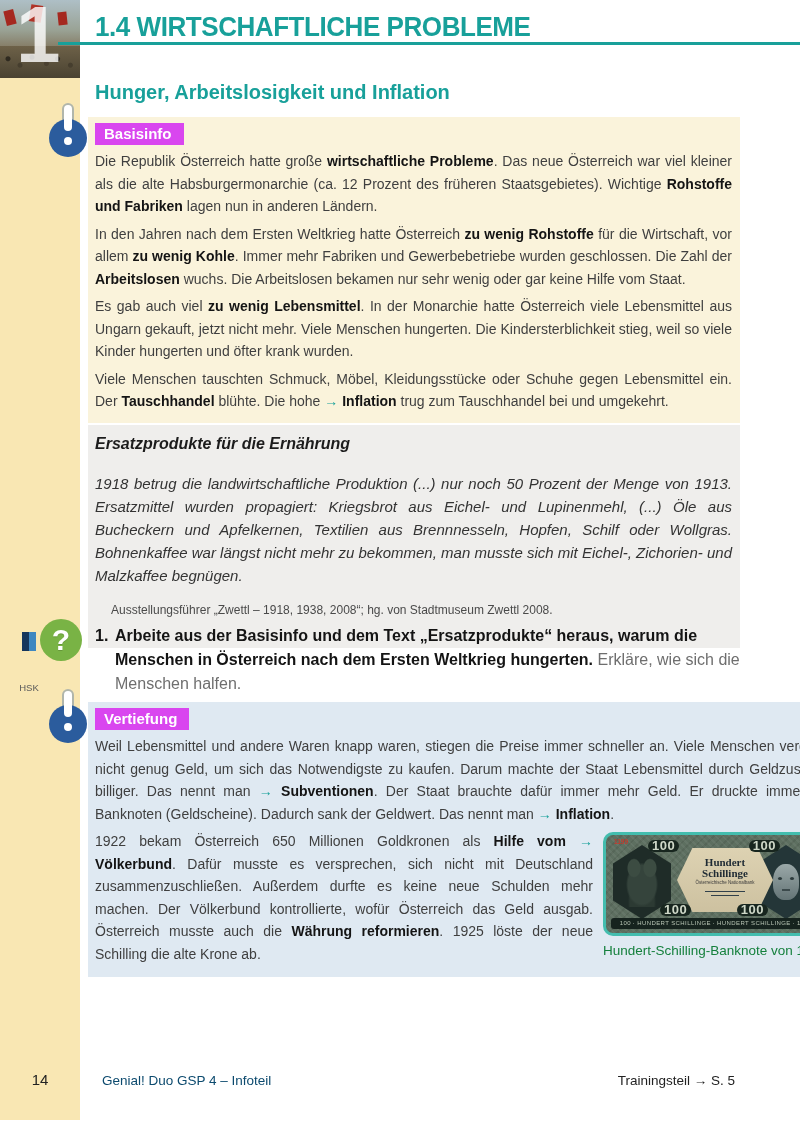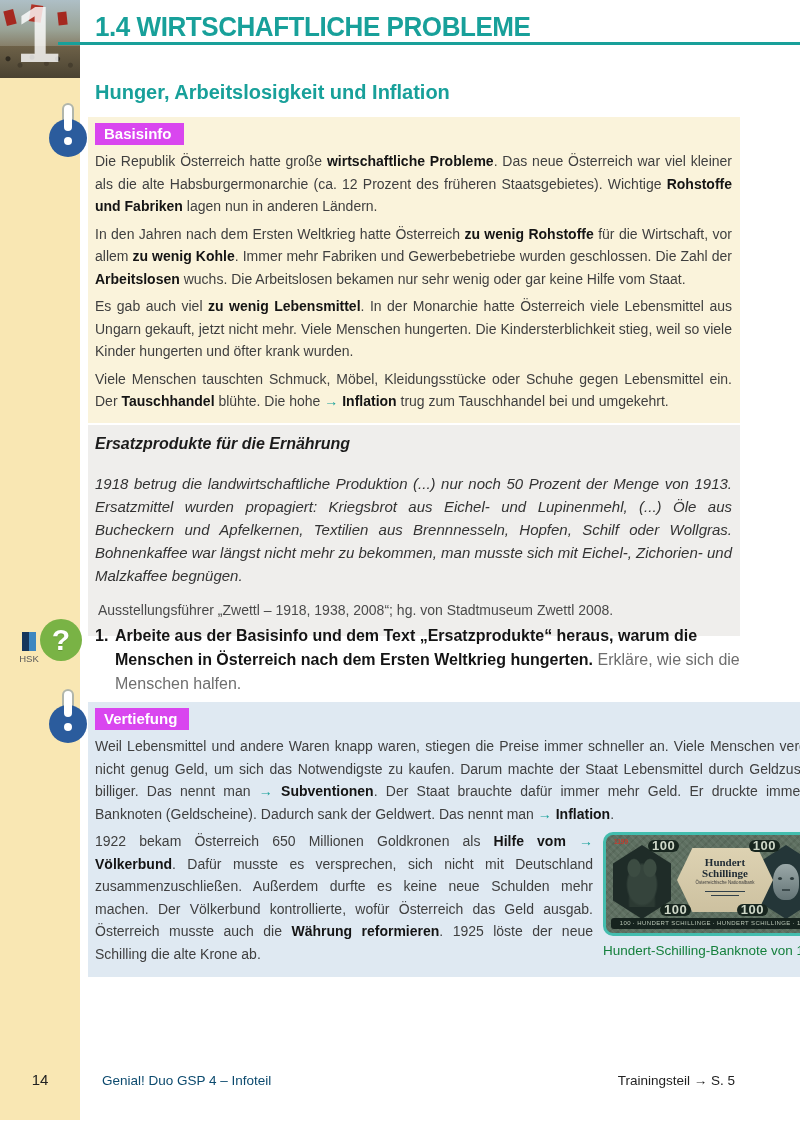--- a/index.html
+++ b/index.html
@@ -43,42 +43,42 @@
   .excl-icon{position:absolute;width:40px;height:52px;}
   .excl-icon .circle{position:absolute;left:1px;top:14px;width:38px;height:38px;border-radius:50%;background:#2b5c9d;}
   .excl-icon .stem{position:absolute;left:16px;top:0;width:8px;height:26px;border-radius:4px;background:#ffffff;box-shadow:0 0 0 2px rgba(43,92,157,0.35);}
   .excl-icon .dot{position:absolute;left:16px;top:32px;width:8px;height:8px;border-radius:50%;background:#ffffff;}
   .q-icon{
     position:absolute;width:42px;height:42px;border-radius:50%;background:#79b345;
     color:#ffffff;font-size:30px;font-weight:700;text-align:center;line-height:42px;
     text-shadow:0 1px 0 rgba(0,0,0,0.15);
   }
   .hsk-icon{position:absolute;left:22px;top:632px;width:14px;height:19px;background:linear-gradient(90deg,#16365c 50%,#3f87c0 50%);}
-  .hsk-label{position:absolute;left:17px;top:653px;width:24px;text-align:center;font-size:9.5px;color:#5a5a5a;}
+  .hsk-label{position:absolute;left:17px;top:682px;width:24px;text-align:center;font-size:9.5px;color:#5a5a5a;}
   
   .box-label{
     display:inline-block;background:#d946ef;color:#ffffff;font-weight:700;font-size:15px;
     padding:2px 12px 3px 9px;margin:0 0 5px 0;
   }
   .info-box{
     position:absolute;left:88px;top:117px;width:652px;box-sizing:border-box;
     background:#faf3db;padding:6px 8px 10px 7px;
   }
   .body-p{font-size:14px;line-height:22.5px;color:#3f3f3f;text-align:justify;margin:0 0 5px 0;}
   .body-p:last-child{margin-bottom:0;}
   .seg-b{font-weight:700;color:#141414;}
   .seg-arrow{font-weight:700;color:#18a09a;}
   .seg-gray{font-weight:400;color:#6e6e6e;}
   .quote-box{
     position:absolute;left:88px;top:425px;width:652px;box-sizing:border-box;
     background:#efeeec;padding:10px 8px 15px 7px;
   }
   .quote-title{font-size:16px;font-weight:700;font-style:italic;color:#1c1c1c;margin:0 0 19px 0;}
   .quote-body{font-size:15px;font-style:italic;line-height:23px;color:#333333;text-align:justify;margin:0 0 15px 0;}
-  .quote-source{font-size:14px;color:#4a4a4a;margin:3px;}
+  .quote-source{font-size:12px;color:#4a4a4a;margin:16px;}
   
   .task-text{
     position:absolute;left:95px;top:624px;width:645px;font-size:16px;line-height:24px;
     color:#141414;font-weight:700;padding-left:20px;box-sizing:border-box;
   }
   .task-num{position:absolute;left:0;top:0;font-weight:700;color:#141414;}
   
   .vert-box{
     position:absolute;left:88px;top:702px;width:764px;box-sizing:border-box;
     background:#dfe9f2;padding:6px 7px 12px 7px;

